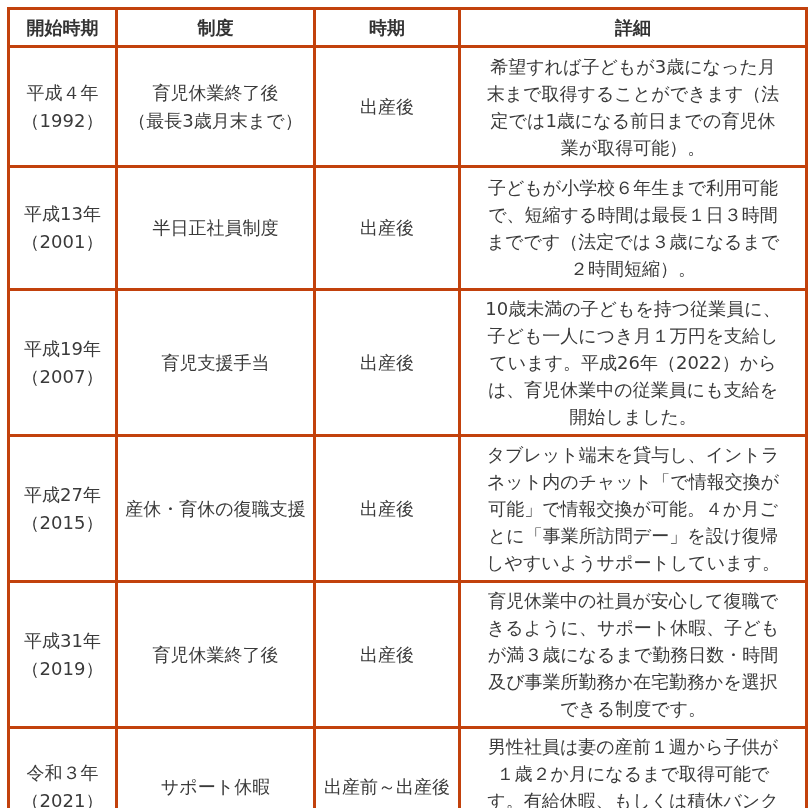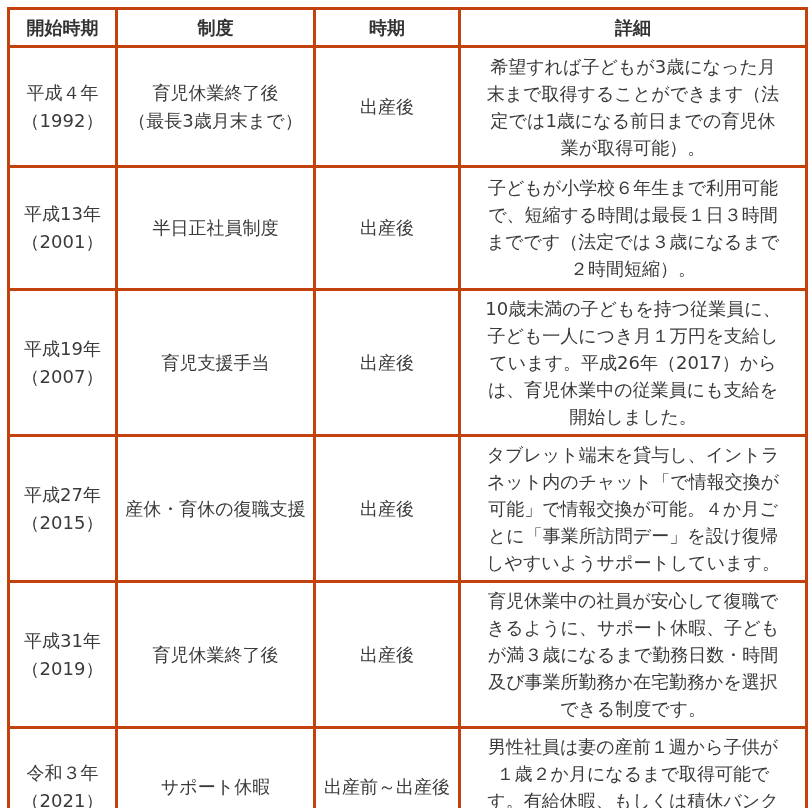--- a/index.html
+++ b/index.html
@@ -92,21 +92,21 @@
 （2001）</td>
         <td class="cell-center">半日正社員制度</td>
         <td class="cell-center">出産後</td>
         <td class="cell-detail">子どもが小学校６年生まで利用可能で、短縮する時間は最長１日３時間までです（法定では３歳になるまで２時間短縮）。</td>
       </tr>
       <tr>
         <td class="cell-center">平成19年
 （2007）</td>
         <td class="cell-center">育児支援手当</td>
         <td class="cell-center">出産後</td>
-        <td class="cell-detail">10歳未満の子どもを持つ従業員に、子ども一人につき月１万円を支給しています。平成26年（2017）からは、育児休業中の従業員にも支給を開始しました。</td>
+        <td class="cell-detail">10歳未満の子どもを持つ従業員に、子ども一人につき月１万円を支給しています。平成26年（2022）からは、育児休業中の従業員にも支給を開始しました。</td>
       </tr>
       <tr>
         <td class="cell-center">平成27年
 （2015）</td>
         <td class="cell-center">産休・育休の復職支援</td>
         <td class="cell-center">出産後</td>
         <td class="cell-detail">タブレット端末を貸与し、イントラネット内のチャット「で情報交換が可能」で情報交換が可能。４か月ごとに「事業所訪問デー」を設け復帰しやすいようサポートしています。</td>
       </tr>
       <tr>
         <td class="cell-center">平成31年

